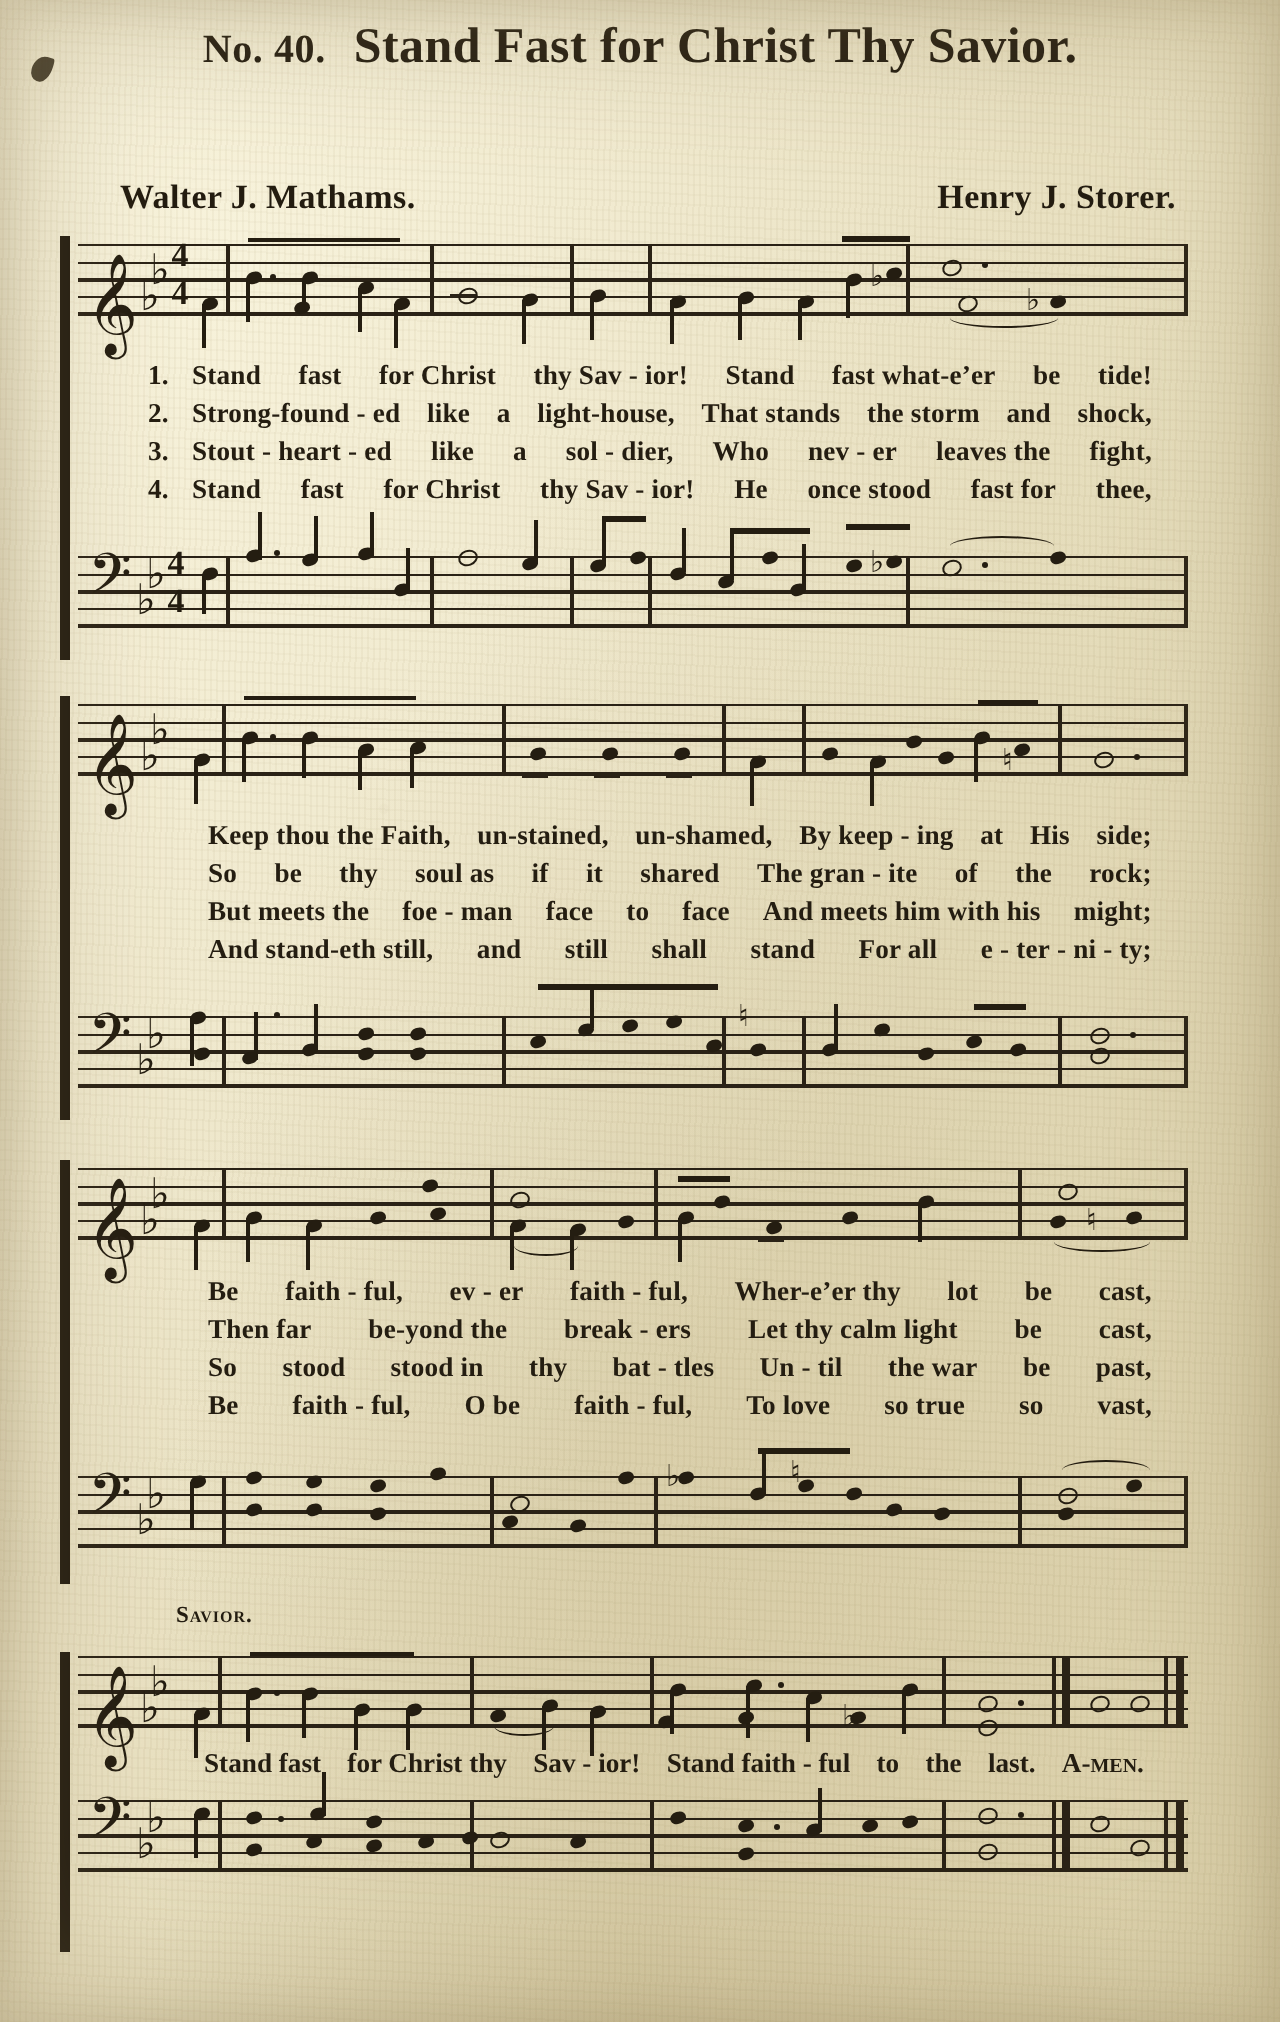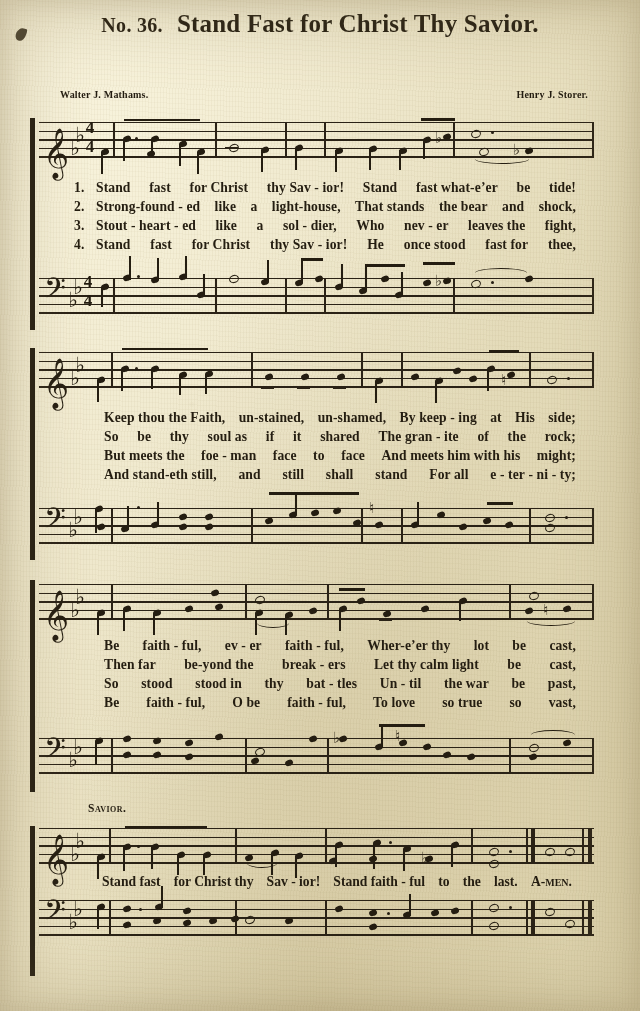--- a/index.html
+++ b/index.html
@@ -48,21 +48,21 @@
   }
   .perm1,.perm2{
     position:absolute;left:0;right:0;text-align:center;
     font-family:"Liberation Sans",sans-serif;
     font-weight:bold;font-size:7.4px;letter-spacing:.85px;
     color:#2e2515;
   }
   .perm1{top:62px;}
   .perm2{top:73px;font-size:7.2px;letter-spacing:.6px;}
   .byline{
-    position:absolute;top:89px;font-weight:bold;font-size:10px;
+    position:absolute;top:89px;font-weight:bold;font-size:17px;
     letter-spacing:.2px;
   }
   .byline.left{left:60px;}
   .byline.right{right:52px;}
 
   
   .system{position:absolute;left:30px;width:564px;}
   .sys-brace{
     position:absolute;left:0;top:0;bottom:0;width:5px;background:#221b10;
   }
@@ -137,21 +137,21 @@
 <body>
 
 <div id="paper"></div>
 <div id="grain"></div>
 
 <div id="content">
 
   <div class="inkblot"></div>
 
   <div class="hdr-line1">
-    <span class="hymn-no">No. 36.</span><span class="hymn-title">Stand Fast for Christ Thy Savior.</span>
+    <span class="hymn-no">No. 40.</span><span class="hymn-title">Stand Fast for Christ Thy Savior.</span>
   </div>
   <div class="byline left">Walter J. Mathams.</div>
   <div class="byline right">Henry J. Storer.</div>
 
   <div class="system" style="top:118px;height:212px;">
     <div class="sys-brace"></div>
 
     <div class="staff" style="top:4px;">
       <div class="ln"></div>
         <div class="ln"></div>
@@ -228,21 +228,21 @@
         </span>
       </div>
       <div class="lyricline" style="top:19px;">
         <span class="vno">2.</span>
         <span class="ltxt">
           <span class="w">Strong-found&nbsp;-&nbsp;ed</span>
             <span class="w">like</span>
             <span class="w">a</span>
             <span class="w">light-house,</span>
             <span class="w">That stands</span>
-            <span class="w">the bear</span>
+            <span class="w">the storm</span>
             <span class="w">and</span>
             <span class="w">shock,</span>
         </span>
       </div>
       <div class="lyricline" style="top:38px;">
         <span class="vno">3.</span>
         <span class="ltxt">
           <span class="w">Stout&nbsp;-&nbsp;heart&nbsp;-&nbsp;ed</span>
             <span class="w">like</span>
             <span class="w">a</span>

